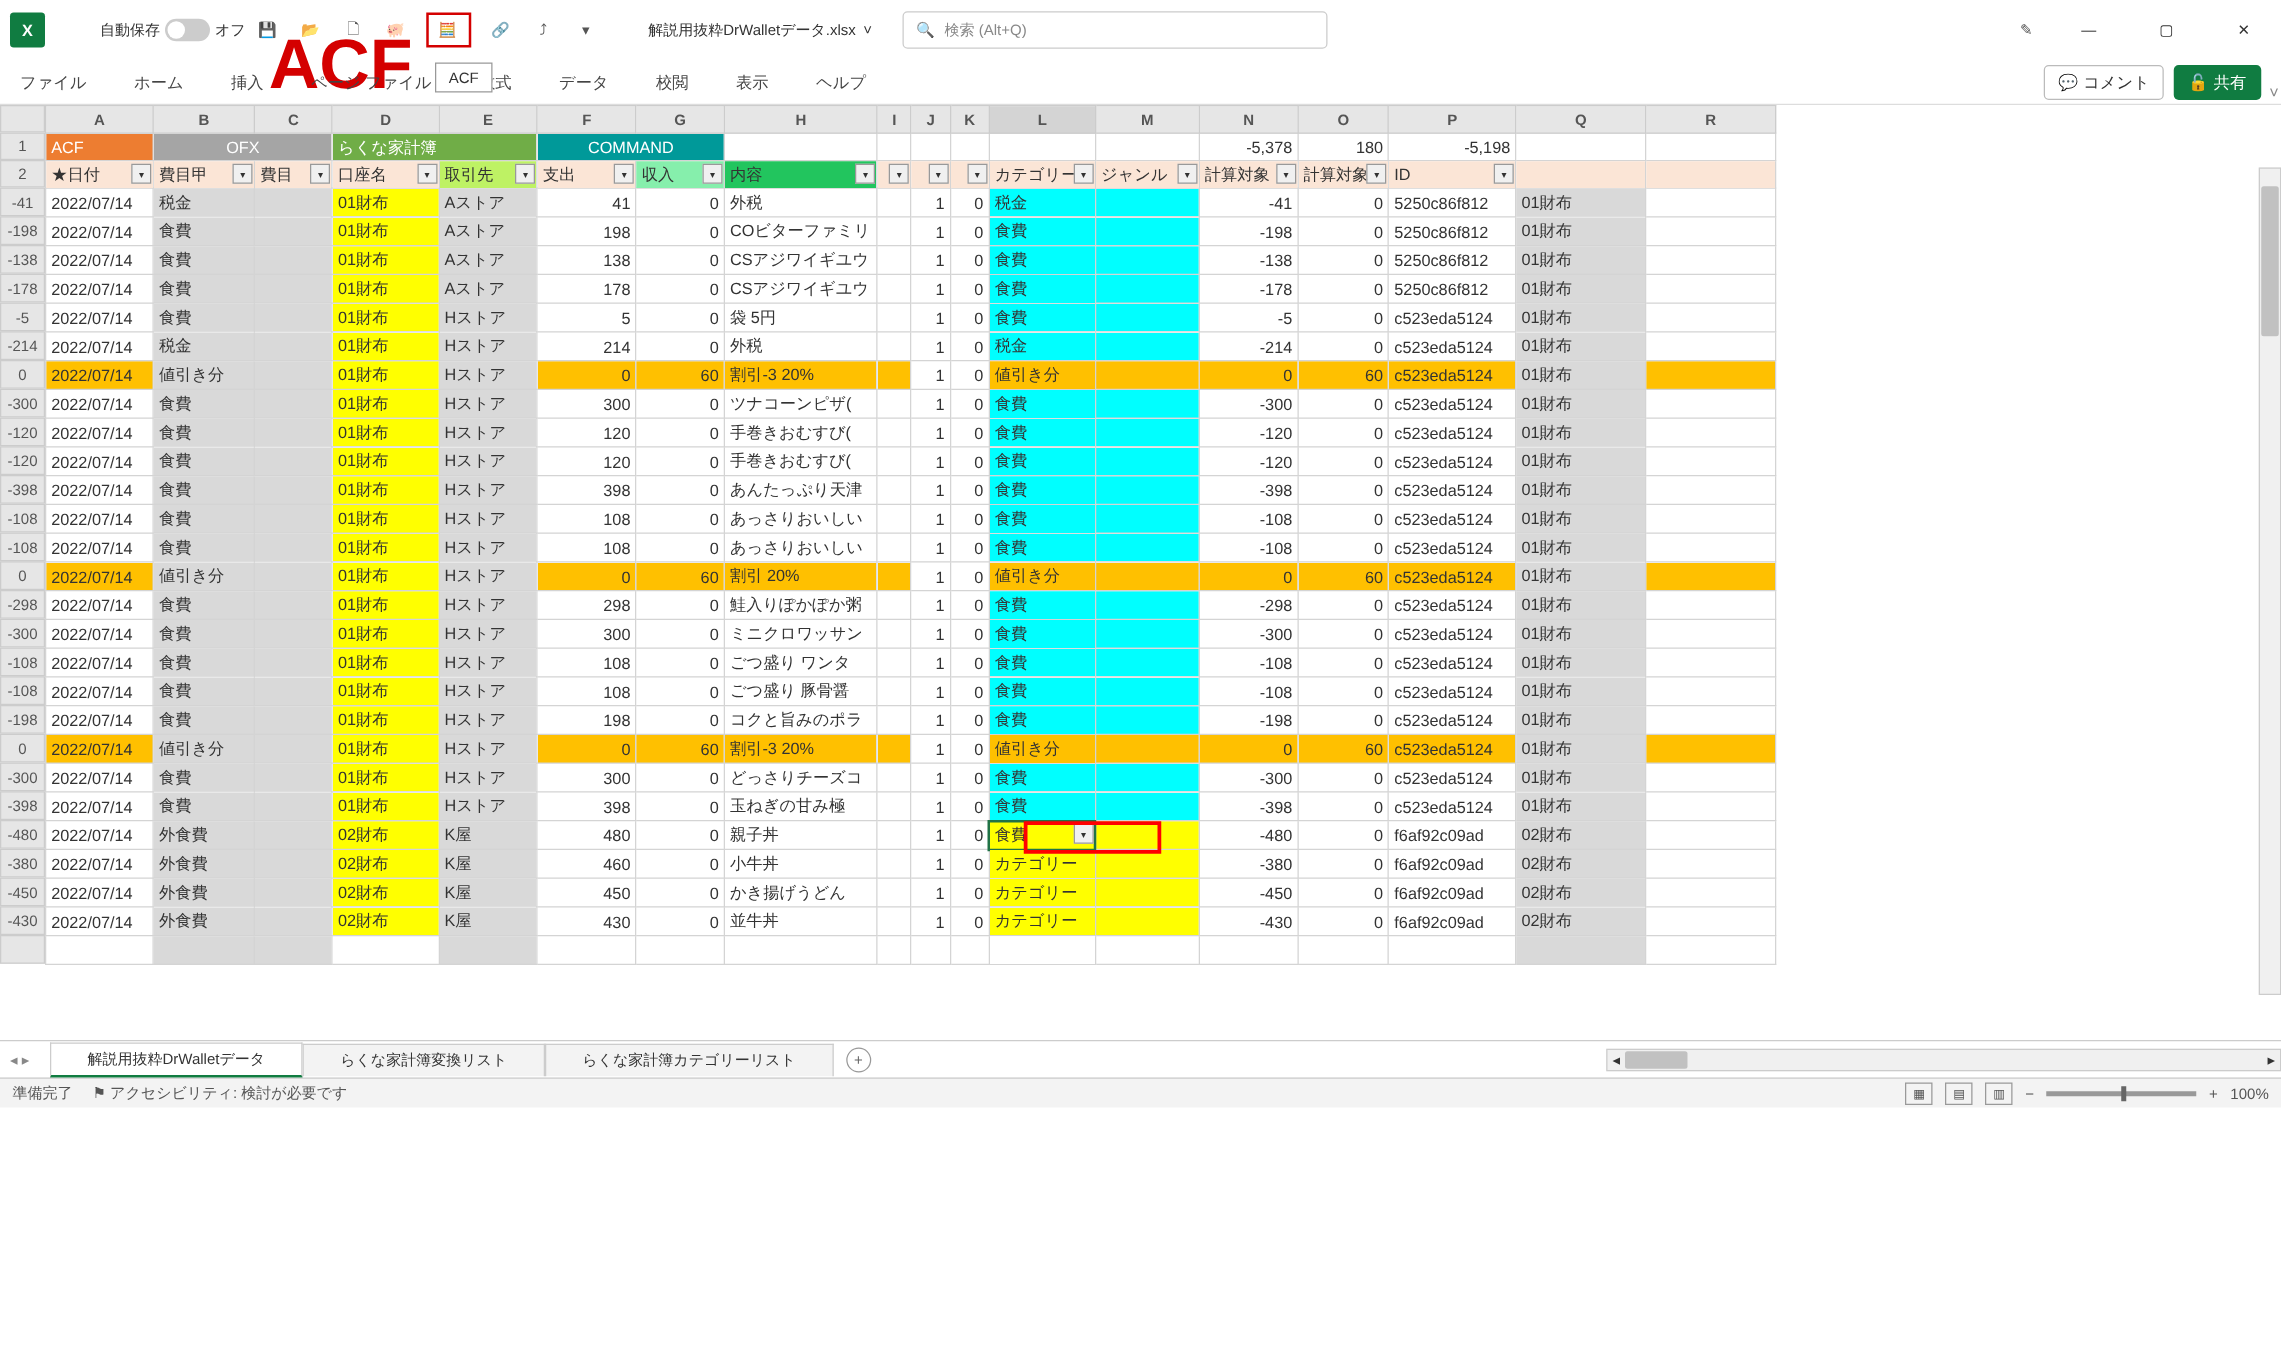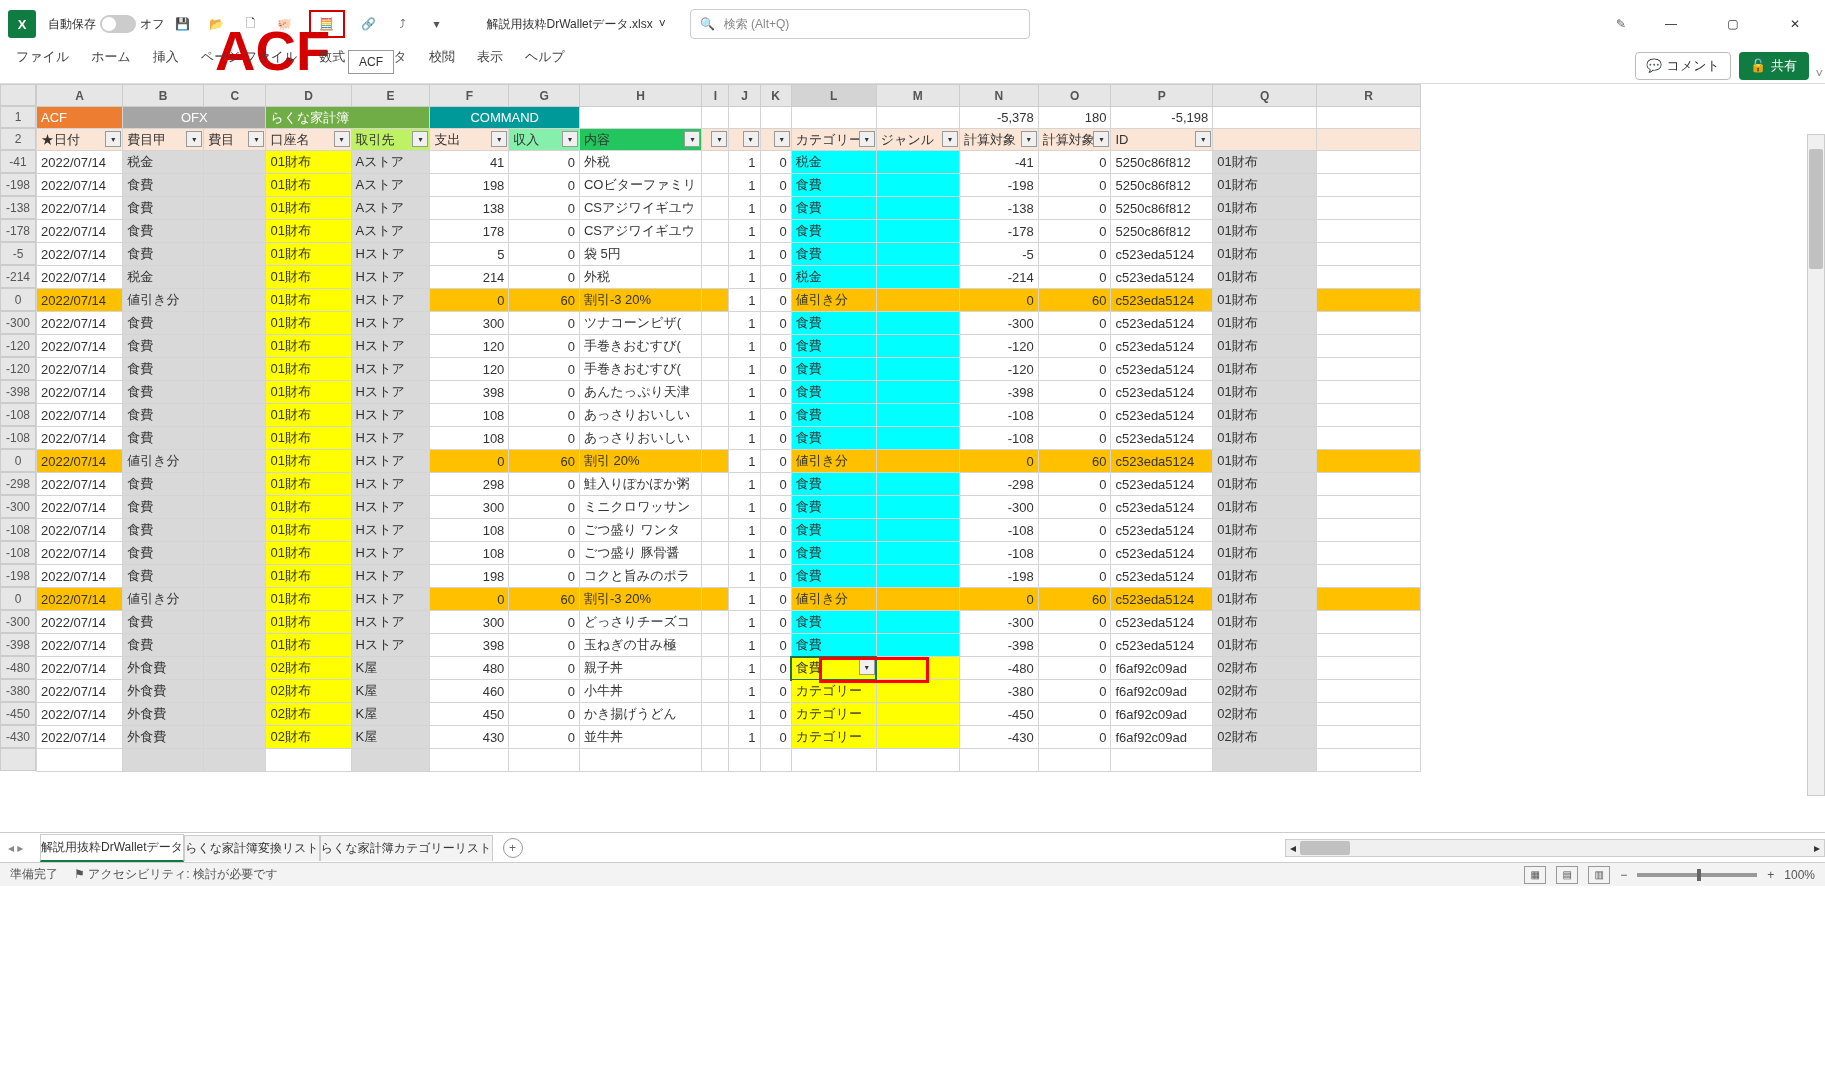--- a/index.html
+++ b/index.html
@@ -1,31 +1,31 @@
 <!DOCTYPE html>
 <html><head>
 <meta charset="utf-8">
 <style>
   * { margin: 0; padding: 0; box-sizing: border-box; }
   body { font-family: "Yu Gothic UI", "Meiryo", sans-serif; font-size: 12px; background: #fff; color: #333; overflow: hidden; height: 1080px; width: 1825px; position: relative; }
   .titlebar { height: 48px; display: flex; align-items: center; padding: 0 8px; background: #fff; position: relative; }
   .app-icon { width: 28px; height: 28px; background: #107c41; color: #fff; display: flex; align-items: center; justify-content: center; font-weight: bold; font-size: 13px; border-radius: 3px; margin-right: 12px; }
-  .autosave-group { display: flex; align-items: center; gap: 4px; margin-right: 8px; }
+  .autosave-group { display: flex; align-items: center; gap: 4px; margin-right: 8px; margin-left: 32px; }
   .toggle { width: 36px; height: 18px; border-radius: 9px; background: #ccc; position: relative; display: inline-block; }
   .toggle::after { content: ""; position: absolute; width: 14px; height: 14px; background: #fff; border-radius: 50%; top: 2px; left: 2px; }
   .qat { display: flex; align-items: center; gap: 14px; }
   .qat-icon { width: 20px; height: 20px; display: flex; align-items: center; justify-content: center; color: #555; }
   .acf-box { border: 2px solid #d40000; padding: 2px 6px; display: flex; align-items: center; justify-content: center; }
   .acf-label { position: absolute; left: 215px; top: 18px; font-size: 56px; font-weight: 700; color: #d40000; pointer-events: none; letter-spacing: 0px; }
   .acf-tooltip { position: absolute; left: 348px; top: 50px; background: #fff; border: 1px solid #999; padding: 4px 10px; font-size: 12px; z-index: 5; }
   .filename-chip { margin-left: 40px; display: flex; align-items: center; gap: 6px; }
   .search-box { margin-left: 24px; width: 340px; height: 30px; border: 1px solid #ccc; border-radius: 4px; display: flex; align-items: center; padding: 0 10px; color: #888; gap: 8px; }
   .titlebar-right { margin-left: auto; display: flex; align-items: center; gap: 18px; }
   .win-btn { width: 44px; height: 32px; display: flex; align-items: center; justify-content: center; color: #333; }
-  .ribbon-tabs { height: 36px; display: flex; padding: 0 16px; gap: 22px; border-bottom: 1px solid #ddd; font-size: 13px; position: relative; }
+  .ribbon-tabs { height: 36px; display: flex; align-items: center; padding: 0 16px; gap: 38px; border-bottom: 1px solid #ddd; font-size: 13px; position: relative; }
   .ribbon-tabs .tab { color: #444; }
   .ribbon-right { margin-left: auto; display: flex; gap: 8px; align-items: center; }
   .comment-btn { border: 1px solid #bbb; border-radius: 4px; padding: 4px 10px; display: flex; align-items: center; gap: 4px; background:#fff;}
   .share-btn { background: #107c41; color: #fff; border-radius: 4px; padding: 5px 12px; display: flex; align-items: center; gap: 4px; }
   .grid-area { position: relative; height: 748px; overflow: hidden; }
   table.sheet { border-collapse: collapse; table-layout: fixed; width: 1385px; margin-left: 0; }
   .row-hdrs { position: absolute; left: 0; top: 0; }
   .row-hdr, .corner { width: 36px; height: 22px; background: #e6e6e6; border: 1px solid #ccc; text-align: center; font-size: 12px; color: #555; display:flex;align-items:center;justify-content:center;}
   .rh3 { height: 23px; }
   .col-hdr { height: 22px; background: #e6e6e6; border: 1px solid #ccc; text-align: center; font-size: 12px; color: #555; }
@@ -41,21 +41,21 @@
   .filter-cell { position: relative; margin-top: 42px; }
   .filter-btn { position: absolute; right: 1px; top: 2px; width: 16px; height: 16px; border: 1px solid #999; background: #f0f0f0; display: flex; align-items: center; justify-content: center; font-size: 8px; }
   td.grey { background: #d9d9d9; }
   td.yellow { background: #ffff00; }
   td.cyan { background: #00ffff; }
   td.orange { background: #ffc000; }
   .selected-cell { outline: 2px solid #217346; outline-offset: -1px; }
   .red-box { position: absolute; border: 3px solid #ff0000; pointer-events: none; }
   .sheet-tabs { height: 30px; display: flex; align-items: center; border-top: 1px solid #ccc; padding-left: 40px; gap: 0; position: relative; }
   .tab-nav { display: flex; gap: 4px; position: absolute; left: 8px; color: #888; }
-  .sheet-tab { padding: 4px 0; border: 1px solid #ccc; border-bottom: none; font-size: 12px; background: #f3f3f3; }
+  .sheet-tab { padding: 4px 29px; border: 1px solid #ccc; border-bottom: none; font-size: 12px; background: #f3f3f3; }
   .sheet-tab.active { background: #fff; border-bottom: 2px solid #107c41; }
   .add-sheet { margin-left: 10px; width: 20px; height: 20px; border: 1px solid #999; border-radius: 50%; display: flex; align-items: center; justify-content: center; color: #666; }
   .hscroll { margin-left: auto; width: 540px; height: 18px; background: #f0f0f0; border: 1px solid #ccc; position: relative; display: flex; align-items: center; }
   .hscroll .thumb { position: absolute; left: 14px; width: 50px; height: 14px; background: #c1c1c1; border-radius: 2px; top: 1px; }
   .vscroll { position: absolute; right: 0; top: 134px; width: 18px; height: 662px; background: #f0f0f0; border: 1px solid #ccc; }
   .vscroll .thumb { position: absolute; top: 14px; width: 14px; left: 1px; height: 120px; background: #c1c1c1; border-radius: 2px; }
   .status-bar { height: 24px; display: flex; align-items: center; padding: 0 10px; font-size: 12px; color: #555; gap: 16px; background: #f3f3f3; border-top: 1px solid #ccc; }
   .status-right { margin-left: auto; display: flex; align-items: center; gap: 10px; }
   .view-btn { width: 22px; height: 18px; border: 1px solid #999; display:flex;align-items:center;justify-content:center;font-size:10px;}
   .zoom-slider { width: 120px; height: 4px; background: #999; position: relative; }

